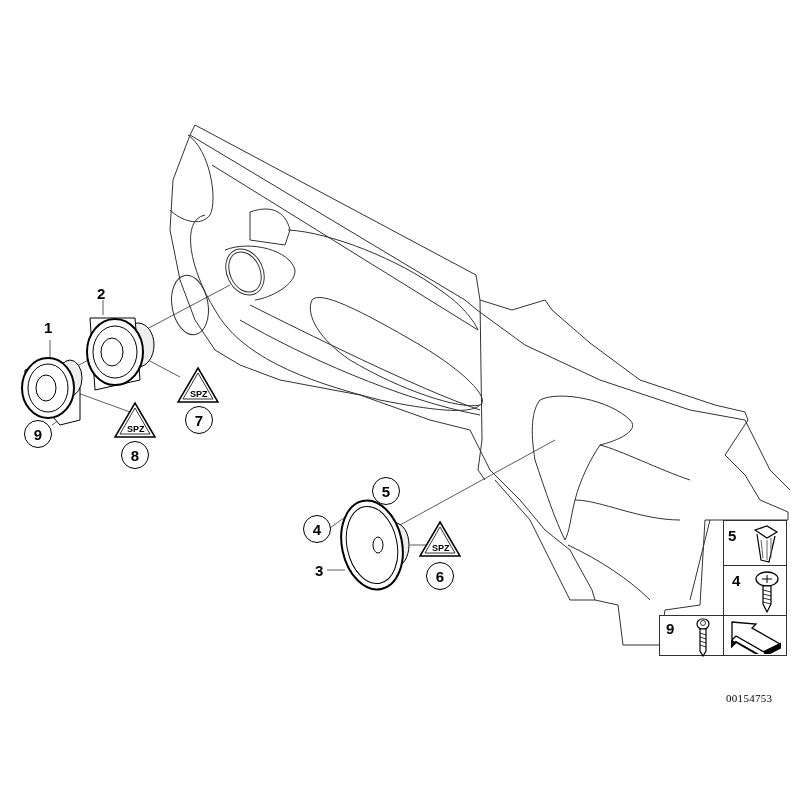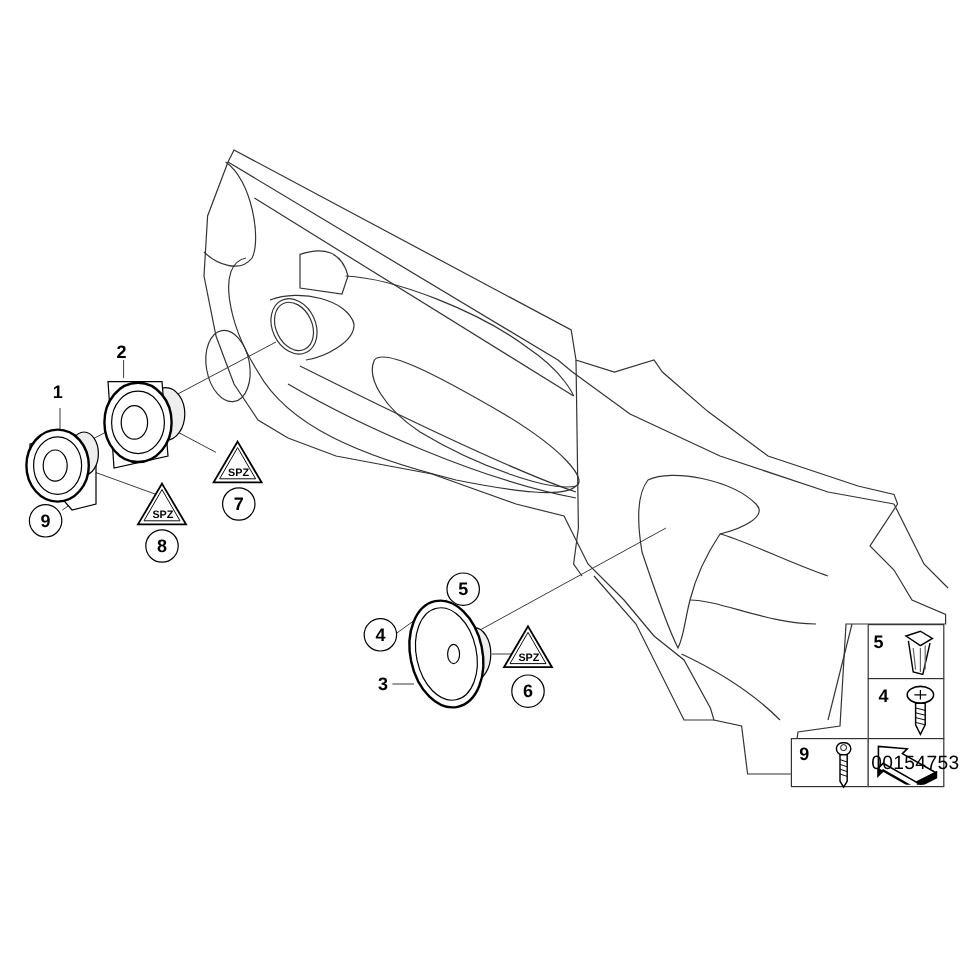--- a/index.html
+++ b/index.html
@@ -3,21 +3,21 @@
 <meta charset="utf-8">
 <style>
   html,body{margin:0;padding:0;background:#ffffff;}
   body{width:800px;height:800px;position:relative;overflow:hidden;font-family:"Liberation Sans",sans-serif;}
   #diagram{position:absolute;left:0;top:0;width:800px;height:800px;}
   .lbl{position:absolute;font-family:"Liberation Sans",sans-serif;font-weight:bold;font-size:15px;color:#000;line-height:1;}
   .circ{position:absolute;width:28px;height:28px;border:1.5px solid #000;border-radius:50%;background:#fff;
         display:flex;align-items:center;justify-content:center;font-weight:bold;font-size:15px;color:#000;box-sizing:border-box;}
   .grid{position:absolute;border:1px solid #333;box-sizing:border-box;background:#fff;}
   .cellnum{position:absolute;font-weight:bold;font-size:15px;color:#000;}
-  #catno{position:absolute;left:726px;top:628px;font-size:16px;letter-spacing:0.3px;color:#000;}
+  #catno{position:absolute;left:726px;top:692px;font-size:11px;letter-spacing:0.3px;color:#000;font-family:Liberation Serif, serif;}
 </style>
 </head>
 <body>
 
 <div id="diagram">
 
   <svg width="800" height="800" viewBox="0 0 800 800" style="position:absolute;left:0;top:0;">
     <g fill="none" stroke="#333" stroke-width="1">
 
       <path d="M195,125 L476,275 L480,300 L512,310 L545,300 L552,310 L590,343 L640,380 L715,405 L745,412 L748,420 L725,455 L745,475 L760,500 L788,512 L788,520 L705,520 L700,605 L665,610 L660,645 L623,645 L618,605 L595,600 L592,590 L570,550 L545,530 L520,500 L490,470 L470,430 L430,420 L360,395 L280,380 L240,365 L215,350 L195,320 L180,280 L170,230 L173,180 L190,135 Z"></path>

